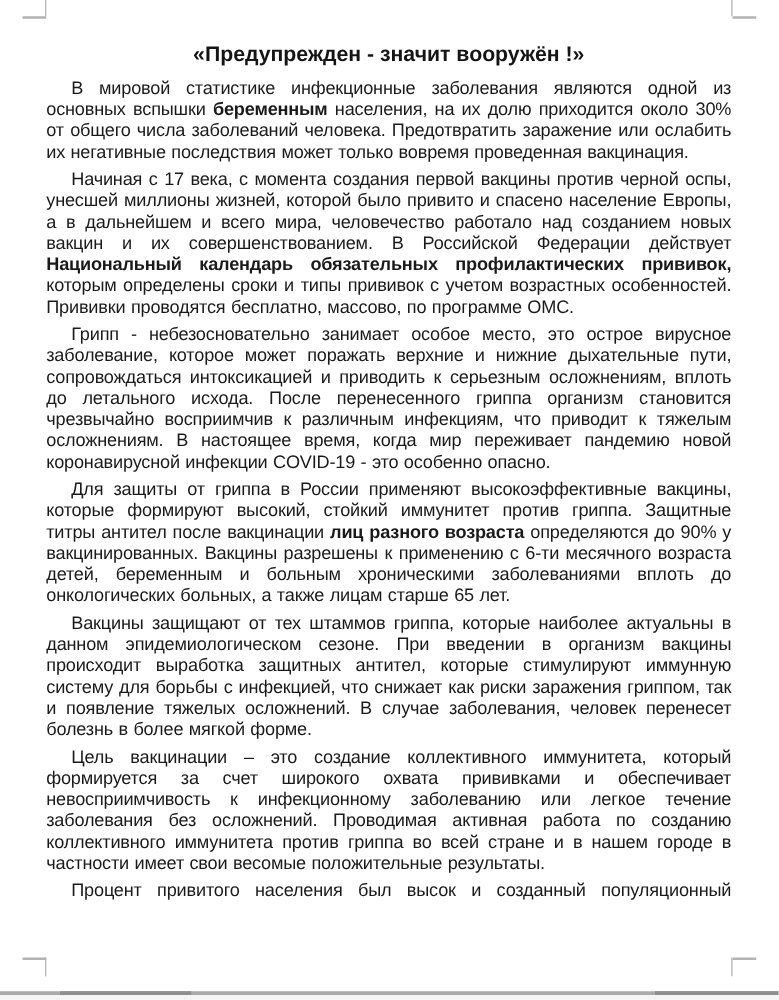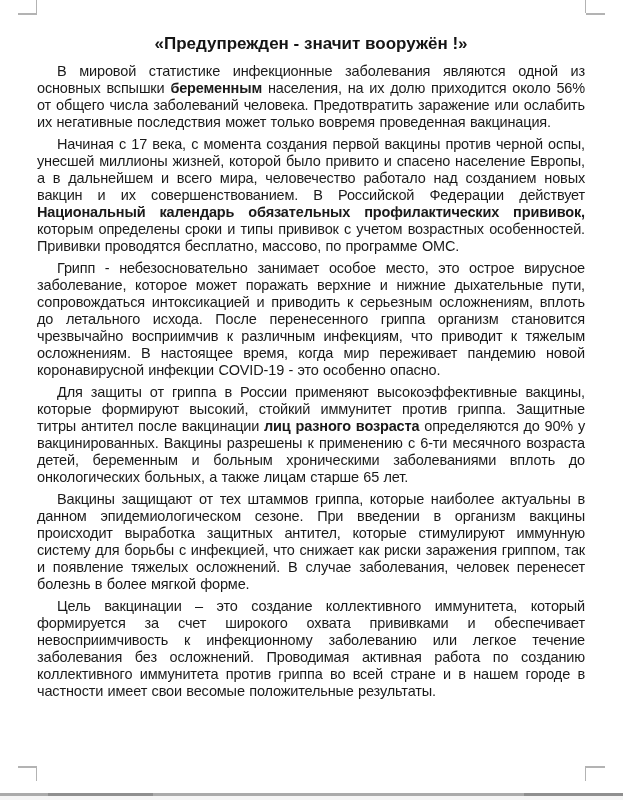--- a/index.html
+++ b/index.html
@@ -87,26 +87,27 @@
   <div class="mark" style="left:585px; top:0;    width:1px;  height:13px;"></div>
   <div class="mark" style="left:586px; top:13px; width:19px; height:2px;"></div>
   <div class="mark" style="left:18px; top:766px; width:19px; height:2px;"></div>
   <div class="mark" style="left:36px; top:766px; width:1px;  height:15px;"></div>
   <div class="mark" style="left:586px; top:766px; width:19px; height:2px;"></div>
   <div class="mark" style="left:585px; top:766px; width:1px; height:15px;"></div>
 
   <div class="content">
     <h1 class="doc-title">«Предупрежден - значит вооружён !»</h1>
     <div class="doc-body" id="paragraphs">
-        <p><span>В мировой статистике инфекционные заболевания являются одной из основных вспышки </span><span class="b">беременным</span><span> населения, на их долю приходится около 56% от общего числа заболеваний человека. Предотвратить заражение или ослабить их негативные последствия может только вовремя проведенная вакцинация.</span></p>
+        <p><span>В мировой статистике инфекционные заболевания являются одной из основных вспышки </span><span class="b">беременным</span><span> населения, на их долю приходится около 30% от общего числа заболеваний человека. Предотвратить заражение или ослабить их негативные последствия может только вовремя проведенная вакцинация.</span></p>
         <p><span>Начиная с 17 века, с момента создания первой вакцины против черной оспы, унесшей миллионы жизней, которой было привито и спасено население Европы, а в дальнейшем и всего мира, человечество работало над созданием новых вакцин и их совершенствованием. В Российской Федерации действует </span><span class="b">Национальный календарь обязательных профилактических прививок,</span><span> которым определены сроки и типы прививок с учетом возрастных особенностей. Прививки проводятся бесплатно, массово, по программе ОМС.</span></p>
         <p><span>Грипп - небезосновательно занимает особое место, это острое вирусное заболевание, которое может поражать верхние и нижние дыхательные пути, сопровождаться интоксикацией и приводить к серьезным осложнениям, вплоть до летального исхода. После перенесенного гриппа организм становится чрезвычайно восприимчив к различным инфекциям, что приводит к тяжелым осложнениям. В настоящее время, когда мир переживает пандемию новой коронавирусной инфекции COVID-19 - это особенно опасно.</span></p>
         <p><span>Для защиты от гриппа в России применяют высокоэффективные вакцины, которые формируют высокий, стойкий иммунитет против гриппа. Защитные титры антител после вакцинации </span><span class="b">лиц разного возраста</span><span> определяются до 90% у вакцинированных. Вакцины разрешены к применению с 6-ти месячного возраста детей, беременным и больным хроническими заболеваниями вплоть до онкологических больных, а также лицам старше 65 лет.</span></p>
         <p><span>Вакцины защищают от тех штаммов гриппа, которые наиболее актуальны в данном эпидемиологическом сезоне. При введении в организм вакцины происходит выработка защитных антител, которые стимулируют иммунную систему для борьбы с инфекцией, что снижает как риски заражения гриппом, так и появление тяжелых осложнений. В случае заболевания, человек перенесет болезнь в более мягкой форме.</span></p>
         <p><span>Цель вакцинации – это создание коллективного иммунитета, который формируется за счет широкого охвата прививками и обеспечивает невосприимчивость к инфекционному заболеванию или легкое течение заболевания без осложнений. Проводимая активная работа по созданию коллективного иммунитета против гриппа во всей стране и в нашем городе в частности имеет свои весомые положительные результаты.</span></p>
+        <p class="cont"><span>Процент привитого населения был высок и созданный популяционный</span></p>
       </div>
   </div>
 
   <div class="page-edge-line"></div>
   <div class="page-edge-dark left"></div>
   <div class="page-edge-dark right"></div>
   <div class="below-page"></div>
 
 </div>
 

